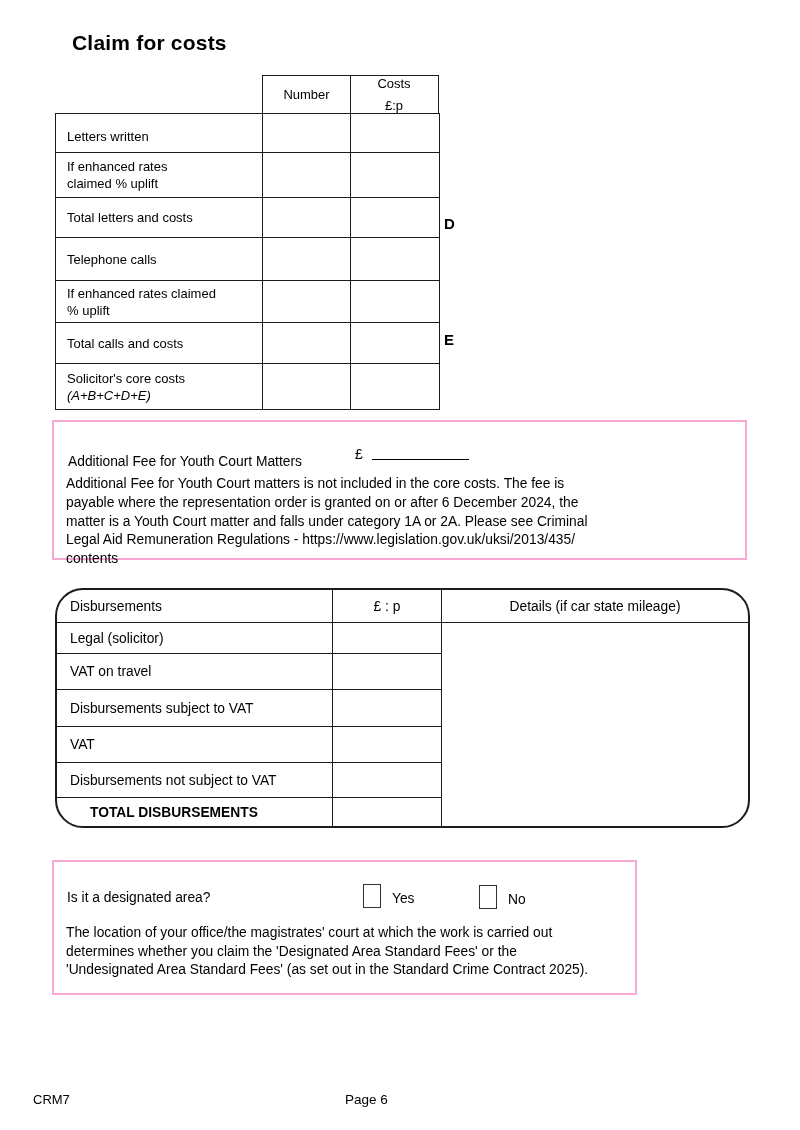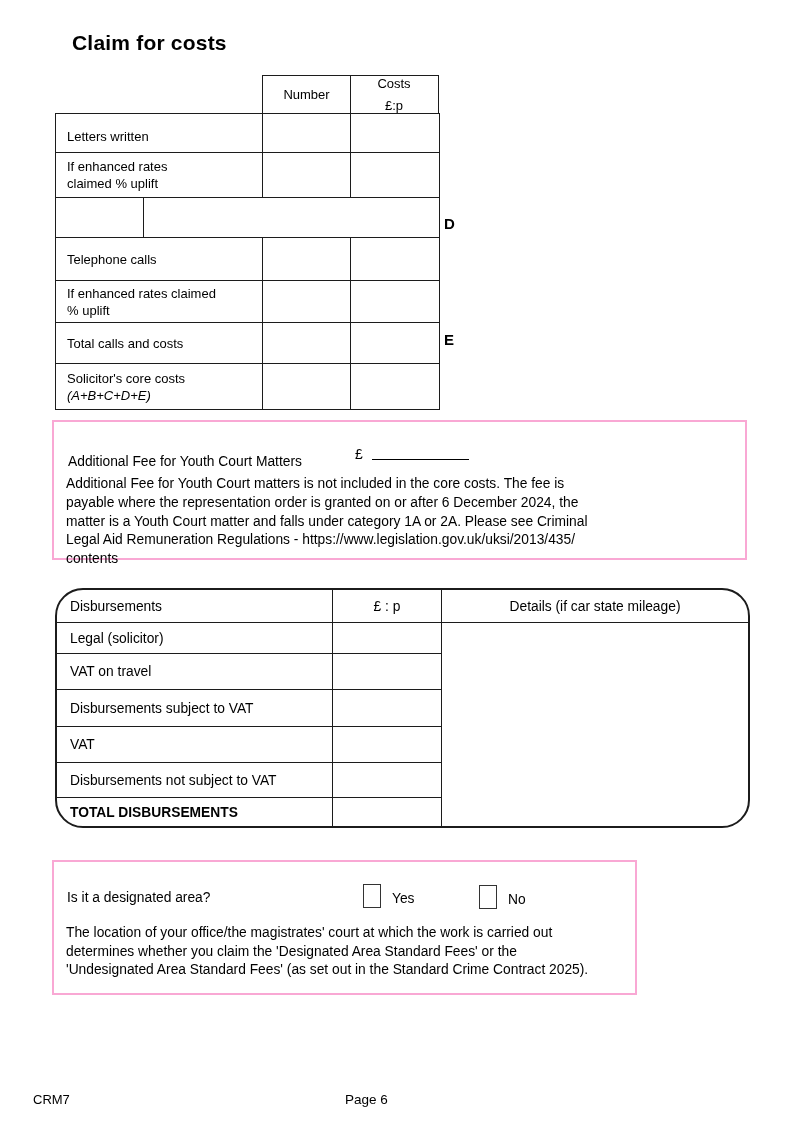--- a/index.html
+++ b/index.html
@@ -34,21 +34,21 @@
   .addfee { left:52px; top:420px; width:695px; height:140px; }
   .addfee .feelabel { position:absolute; left:14px; top:31px; }
   .addfee .pound { position:absolute; left:301px; top:24px; font-size:14px; }
   .addfee .amount-line { position:absolute; left:318px; top:21px; width:97px; height:17px; border-bottom:1.5px solid #000; }
   .addfee .note { position:absolute; left:12px; top:53px; width:660px; line-height:18.8px; font-size:13.8px; }
 
   
   .disb { left:55px; top:588px; display:grid; grid-template-columns:276px 109px 306px; grid-template-rows:33px 31px 36px 37px 36px 35px 28px; border:2px solid #1c1c1c; width:695px; }
   .dcell { border-right:1.5px solid #1c1c1c; border-bottom:1.5px solid #1c1c1c; display:flex; align-items:center; padding-left:13px; }
   .dcell.center { justify-content:center; padding-left:0; }
-  .dcell.nob { border-bottom:none; }
+  .dcell.nob { border-bottom:none;margin-left:20px; }
   .dcell.nor { border-right:none; }
   .ddetails { grid-column:3; grid-row:2 / 8; }
   .bold { font-weight:bold; }
 
   
   .desig { left:52px; top:860px; width:585px; height:135px; }
   .desig .question { position:absolute; left:13px; top:28px; font-size:13.8px; }
   .checkbox { position:absolute; width:18px; height:24px; border:1.6px solid #333; background:#fff; }
   .cb-yes { left:309px; top:22px; }
   .cb-no  { left:425px; top:23px; }
@@ -80,20 +80,21 @@
       <div class="in1"></div>
       <div class="in2"></div>
     </div>
     <div class="crow h45">
       <div class="lbl pre">If enhanced rates
 claimed % uplift</div>
       <div class="in1"></div>
       <div class="in2"></div>
     </div>
     <div class="crow h40">
+      <div class="lbl">Total letters and costs</div>
       <div class="in1"></div>
       <div class="in2"></div>
     </div>
     <div class="crow h43">
       <div class="lbl">Telephone calls</div>
       <div class="in1"></div>
       <div class="in2"></div>
     </div>
     <div class="crow h42">
       <div class="lbl pre">If enhanced rates claimed

